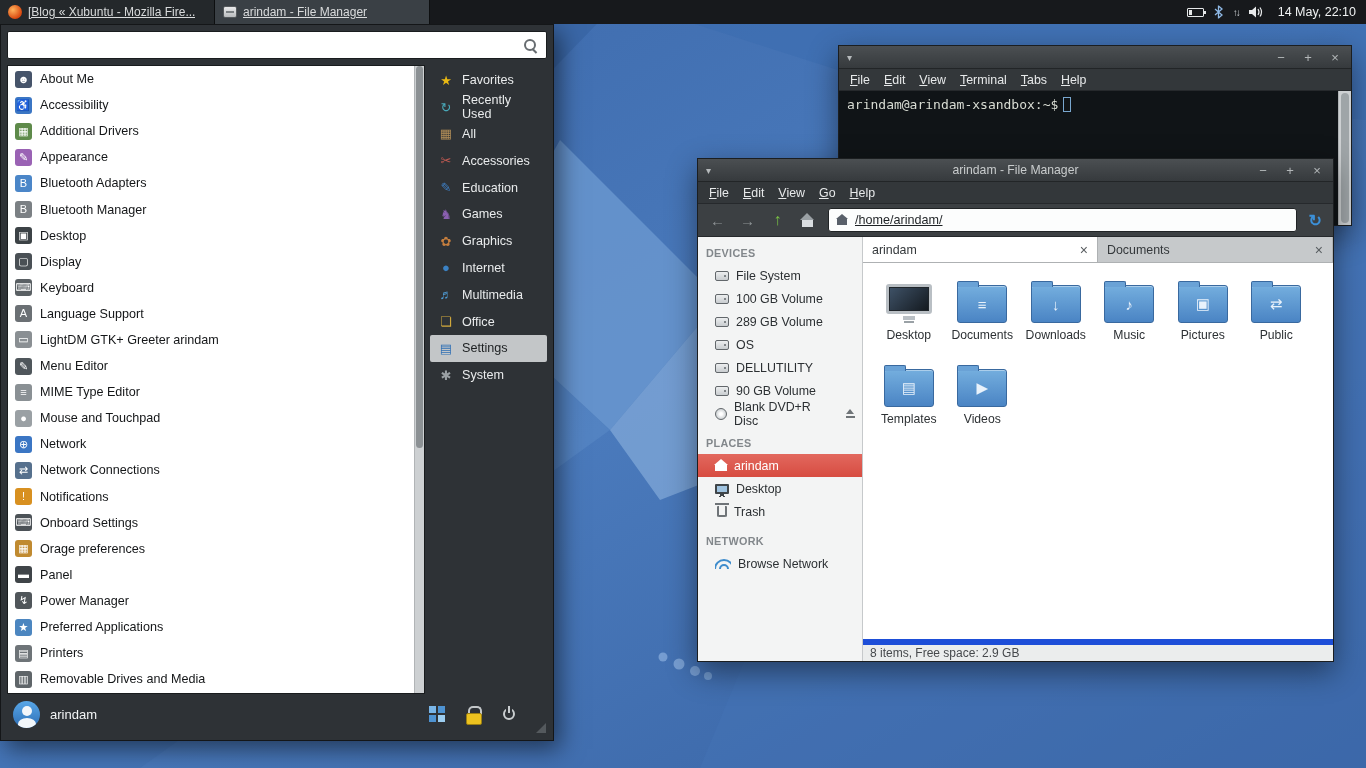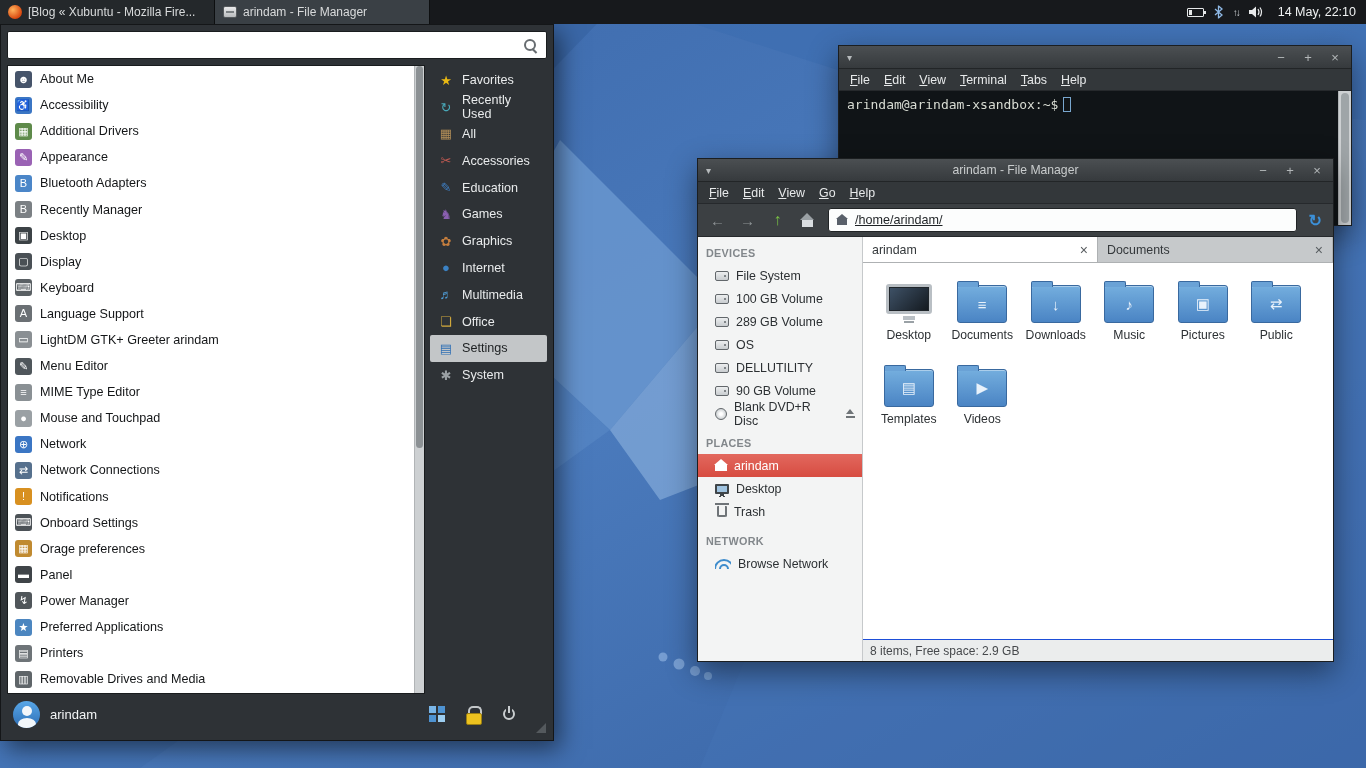--- a/index.html
+++ b/index.html
@@ -4,21 +4,21 @@
 <style>
   *{margin:0;padding:0;box-sizing:border-box;}
   html,body{width:1366px;height:768px;overflow:hidden;font-family:"Liberation Sans",sans-serif;}
   .desktop{position:fixed;inset:0;width:1366px;height:768px;background:#3e6cb0;}
   .wall{position:absolute;inset:0;}
 
   
   .panel{position:absolute;top:0;left:0;right:0;height:24px;background:#17191c;display:flex;align-items:center;z-index:50;}
   .task-btn{height:24px;display:flex;align-items:center;gap:6px;padding:0 8px;width:215px;color:#d9dbdc;font-size:12px;border-right:1px solid #0d0f10;background:#24282b;overflow:hidden;}
   .task-btn.active{background:#3a4045;}
-  .tblabel{white-space:nowrap;overflow:hidden;}
+  .tblabel{white-space:nowrap;overflow:hidden;text-decoration:underline;}
   .tbic{flex:0 0 auto;display:inline-block;}
   .ic-firefox{width:14px;height:14px;border-radius:50%;background:radial-gradient(circle at 35% 35%,#ffb35c,#d9480f 70%);}
   .ic-file-manager{width:14px;height:12px;background:linear-gradient(#e9eaeb,#b9bcbe);border:1px solid #55595c;border-radius:2px;position:relative;}
   .ic-file-manager::after{content:"";position:absolute;left:2px;top:4px;right:2px;height:2px;background:#7b8083;}
   .ic-terminal{width:14px;height:12px;background:#17191b;border:1px solid #6a6f73;border-radius:2px;position:relative;}
   .ic-terminal::after{content:"";position:absolute;left:2px;top:3px;width:4px;height:4px;border-left:1.5px solid #9fd468;border-bottom:1.5px solid #9fd468;transform:rotate(-135deg);}
   .tray{margin-left:auto;display:flex;align-items:center;gap:10px;padding-right:10px;}
   .tray-item{display:flex;align-items:center;color:#d4d7d8;}
   .ic-battery{width:17px;height:9px;border:1px solid #e6e8e9;border-radius:1px;position:relative;display:inline-block;}
   .ic-battery::before{content:"";position:absolute;right:-3px;top:2px;width:2px;height:3px;background:#e6e8e9;}
@@ -123,21 +123,21 @@
   .iconview{flex:1;background:#fff;padding:16px 4px 0 9px;display:grid;grid-template-columns:repeat(6,73.5px);grid-auto-rows:84px;align-content:start;overflow:hidden;}
   .file-item{display:flex;flex-direction:column;align-items:center;gap:5px;}
   .file-icon{height:44px;display:flex;align-items:flex-end;justify-content:center;}
   .folder{width:50px;height:38px;background:linear-gradient(#74aede,#4a84c4);border:1px solid #39699f;border-radius:2px 3px 3px 3px;position:relative;box-shadow:inset 0 1px rgba(255,255,255,.4);}
   .folder::before{content:"";position:absolute;left:-1px;top:-5px;width:20px;height:5px;background:#6aa2d6;border:1px solid #39699f;border-bottom:none;border-radius:2px 2px 0 0;}
   .emblem{position:absolute;inset:0;display:flex;align-items:center;justify-content:center;color:rgba(240,247,253,.95);font-size:15px;}
   .monitor-big{width:46px;height:30px;background:#20262b;border:3px solid #b9bfc4;border-radius:3px;position:relative;margin-bottom:9px;}
   .monitor-big::before{content:"";position:absolute;inset:1px;background:linear-gradient(135deg,#3e5166,#141a20);}
   .monitor-big::after{content:"";position:absolute;left:14px;bottom:-9px;width:12px;height:4px;background:#b9bfc4;box-shadow:0 4px 0 -1px #9aa1a6;}
   .file-label{font-size:12.2px;color:#2d3134;}
-  .statusbar{height:22px;background:#ebeded;border-top:1px solid #1d4ed8;display:flex;align-items:center;padding-left:7px;font-size:12px;color:#46494c;flex:0 0 auto;}
+  .statusbar{height:22px;background:#ebeded;border-top:6px solid #1d4ed8;display:flex;align-items:center;padding-left:7px;font-size:12px;color:#46494c;flex:0 0 auto;}
 </style>
 </head>
 <body>
 
 <div class="desktop">
 
   <svg class="wall" width="1366" height="768" viewBox="0 0 1366 768" preserveAspectRatio="none">
     <defs>
       <linearGradient id="bg" x1="0" y1="0" x2="1" y2="1">
         <stop offset="0" stop-color="#3a66a8"></stop>
@@ -372,21 +372,21 @@
           <div class="wapp">
             <span class="wicon" style="background: rgb(154, 98, 180);">✎</span>
             <span class="wlabel">Appearance</span>
           </div>
           <div class="wapp">
             <span class="wicon" style="background: rgb(75, 134, 200);">B</span>
             <span class="wlabel">Bluetooth Adapters</span>
           </div>
           <div class="wapp">
             <span class="wicon" style="background: rgb(123, 128, 132);">B</span>
-            <span class="wlabel">Recently Manager</span>
+            <span class="wlabel">Bluetooth Manager</span>
           </div>
           <div class="wapp">
             <span class="wicon" style="background: rgb(60, 66, 70);">▣</span>
             <span class="wlabel">Desktop</span>
           </div>
           <div class="wapp">
             <span class="wicon" style="background: rgb(74, 80, 85);">▢</span>
             <span class="wlabel">Display</span>
           </div>
           <div class="wapp">

